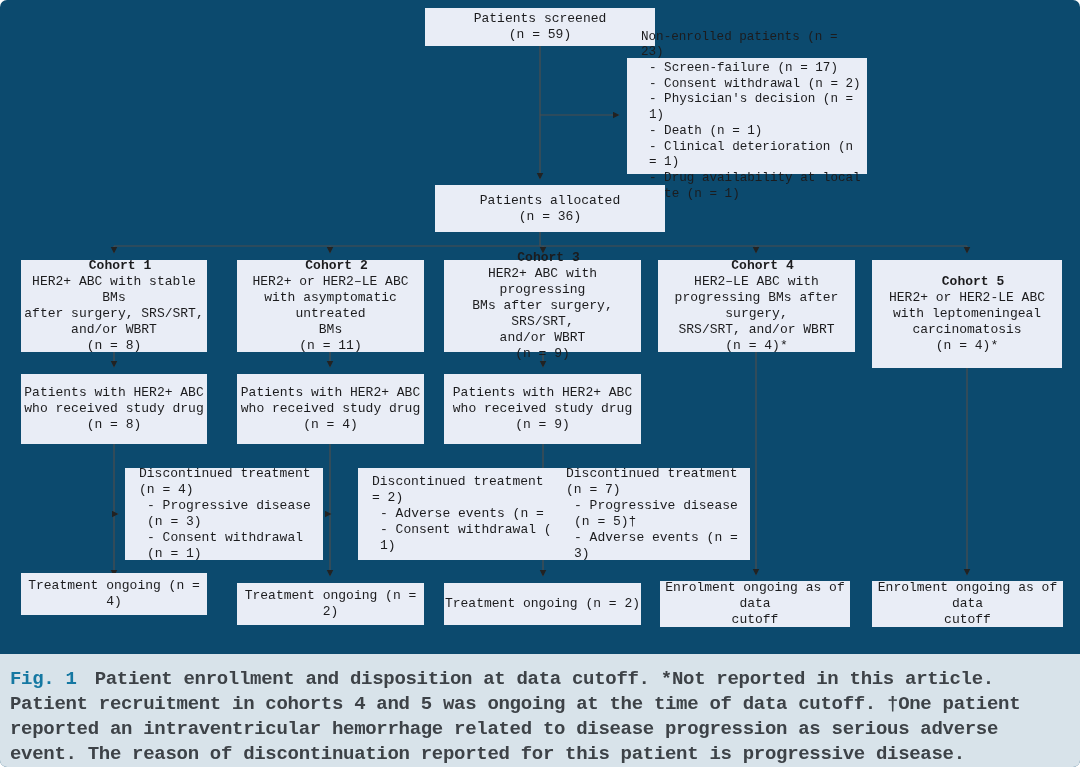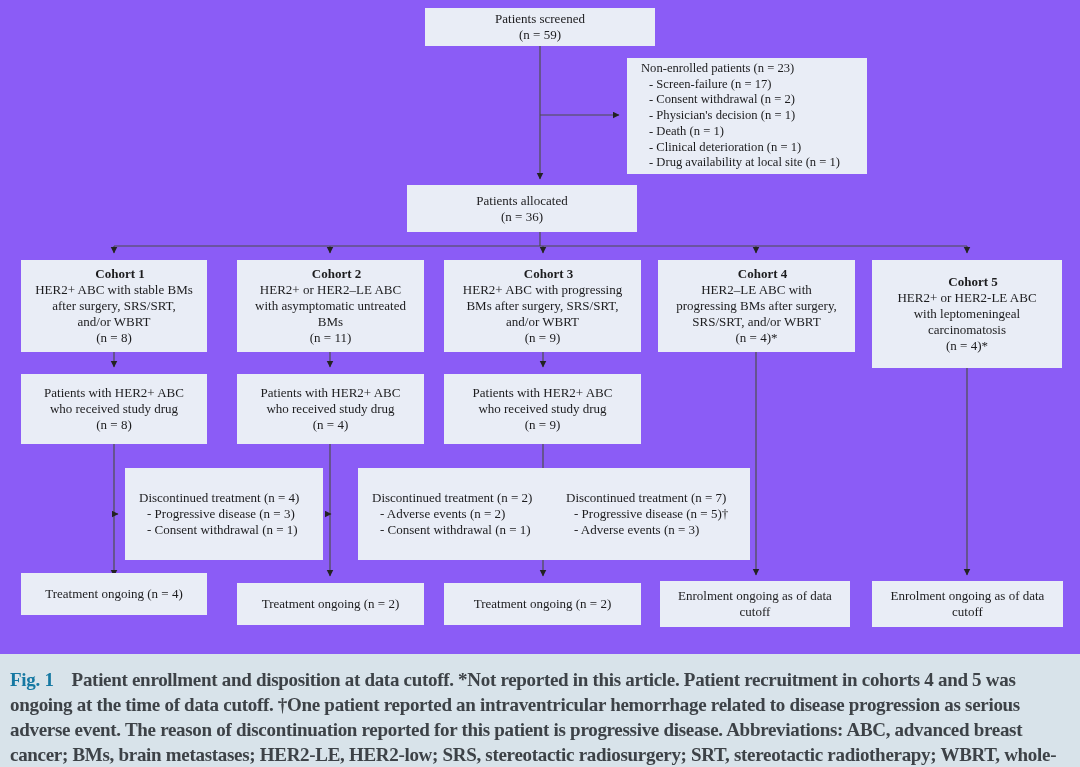--- a/index.html
+++ b/index.html
@@ -1,17 +1,17 @@
 <!DOCTYPE html>
 <html><head>
 <meta charset="utf-8">
 <style>
   html,body{margin:0;padding:0;background:#ffffff;}
-  .page{position:relative;width:1080px;height:767px;background:#8b5cf6;overflow:hidden;
-        font-family:Liberation Serif, serif;color:#1c1c1e;}
+  .page{position:relative;width:1080px;height:767px;background:#0c4a6e;overflow:hidden;
+        font-family:Liberation Mono, monospace;color:#1c1c1e;border-radius:7px;}
   .connectors{position:absolute;left:0;top:0;width:1080px;height:660px;}
   .box{position:absolute;background:#e9edf6;display:flex;flex-direction:column;
        justify-content:center;text-align:center;font-size:13px;line-height:16px;
        box-sizing:border-box;}
   .box .b{font-weight:bold;padding-left:12px;}
   .box.leftal{text-align:left;align-items:flex-start;padding-left:14px;padding-right:6px;}
   .box.leftal .item{padding-left:8px;}
   .smalltxt{font-size:12.6px;line-height:15.7px;}
   .caption{position:absolute;left:0;top:654px;width:1080px;height:113px;background:#d8e3ea;
            box-sizing:border-box;padding:13px 10px 0 10px;
@@ -61,21 +61,21 @@
   <div class="box leftal smalltxt" style="left:627px;top:58px;width:240px;height:116px">
     <div>Non-enrolled patients (n = 23)</div>
     <div class="item">- Screen-failure (n = 17)</div>
     <div class="item">- Consent withdrawal (n = 2)</div>
     <div class="item">- Physician's decision (n = 1)</div>
     <div class="item">- Death (n = 1)</div>
     <div class="item">- Clinical deterioration (n = 1)</div>
     <div class="item">- Drug availability at local site (n = 1)</div>
   </div>
 
-  <div class="box" style="left:407px;top:185px;width:230px;height:47px">
+  <div class="box" style="left:435px;top:185px;width:230px;height:47px">
     <div>Patients allocated</div>
     <div>(n = 36)</div>
   </div>
 
   <div class="box" style="left:21px;top:260px;width:186px;height:92px">
     <div class="b">Cohort 1</div>
     <div>HER2+ ABC with stable BMs</div>
     <div>after surgery, SRS/SRT,</div>
     <div>and/or WBRT</div>
     <div>(n = 8)</div>

